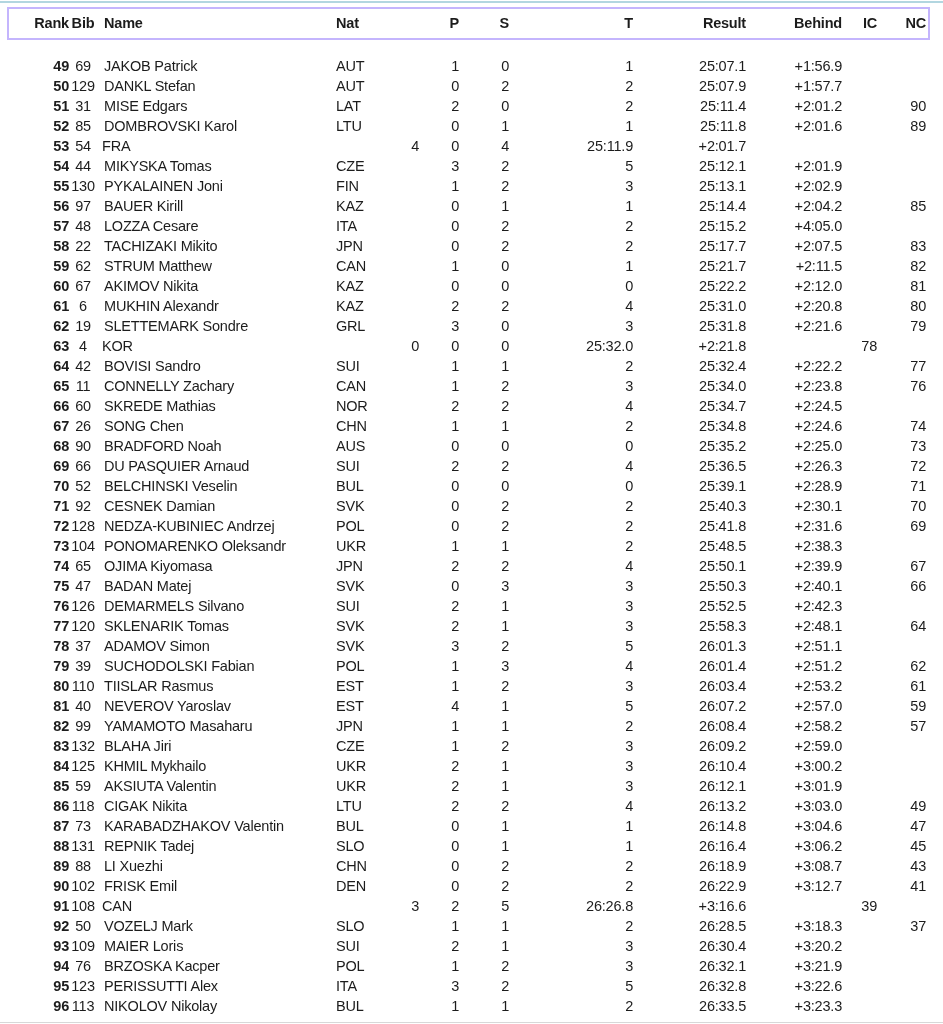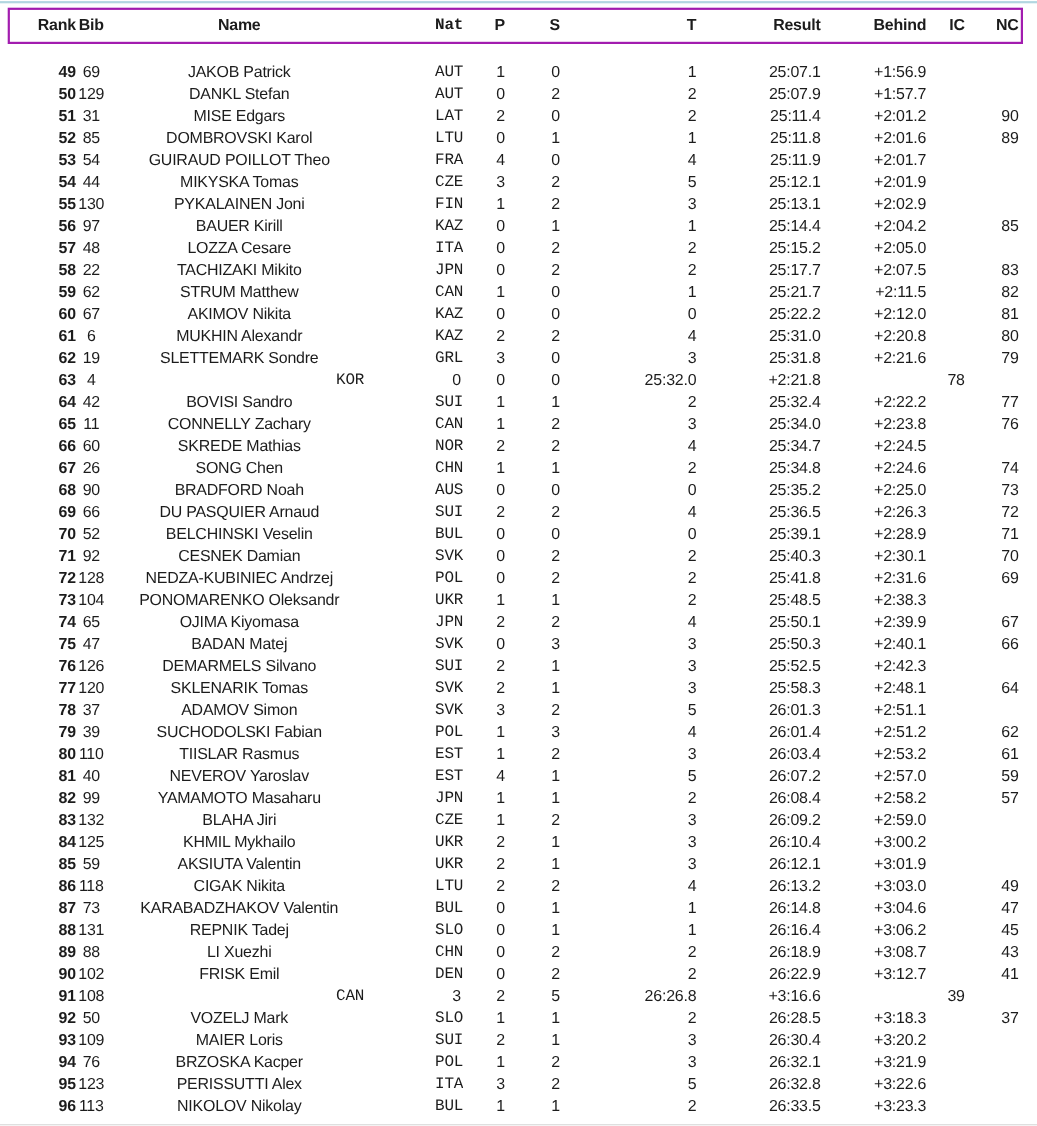--- a/index.html
+++ b/index.html
@@ -23,43 +23,43 @@
   .bottom-edge-line {
     position: absolute;
     top: 1022px; left: 0;
     width: 943px; height: 1px;
     background: #d8d8d8;
   }
   .header-box {
     position: absolute;
     left: 7px; top: 7px;
     width: 923px; height: 33px;
-    border: 2px solid #a21caf;
+    border: 2px solid #c4b5fd;
     box-sizing: border-box;
     background: #ffffff;
   }
   .grid {
     display: grid;
     grid-template-columns: 60px 28px 234px 90px 40px 50px 124px 113px 96px 36px 49px;
   }
   .header-box .grid {
     line-height: 29px;
     font-weight: 700;
   }
   .rows {
     position: absolute;
     left: 9px; top: 56px;
     width: 920px;
   }
   .row { height: 20px; line-height: 20px; }
   .cell { box-sizing: border-box; white-space: nowrap; overflow: hidden; }
   .c-rank   { text-align: right;  font-weight: 700; }
   .c-bib    { text-align: center; }
-  .c-name   { text-align: center;   padding-left: 7px; }
-  .c-nat    { text-align: right;   padding-left: 5px; font-family: Liberation Mono, monospace; }
+  .c-name   { text-align: left;   padding-left: 7px; }
+  .c-nat    { text-align: left;   padding-left: 5px; }
   .c-p, .c-s, .c-t, .c-result, .c-behind { text-align: right; padding-right: 2px; }
   .c-ic, .c-nc { text-align: right; padding-right: 3px; }
 </style>
 </head>
 <body>
 
 <div class="page">
 
   <div class="top-edge-line"></div>
 
@@ -132,21 +132,20 @@
       <span class="cell c-t">1</span>
       <span class="cell c-result">25:11.8</span>
       <span class="cell c-behind">+2:01.6</span>
       <span class="cell c-ic"></span>
       <span class="cell c-nc">89</span>
     </div>
 
     <div class="row grid">
       <span class="cell c-rank">53</span>
       <span class="cell c-bib">54</span>
-      <span class="cell c-name">GUIRAUD POILLOT Theo</span>
       <span class="cell c-nat">FRA</span>
       <span class="cell c-p">4</span>
       <span class="cell c-s">0</span>
       <span class="cell c-t">4</span>
       <span class="cell c-result">25:11.9</span>
       <span class="cell c-behind">+2:01.7</span>
       <span class="cell c-ic"></span>
       <span class="cell c-nc"></span>
     </div>
 
@@ -194,21 +193,21 @@
 
     <div class="row grid">
       <span class="cell c-rank">57</span>
       <span class="cell c-bib">48</span>
       <span class="cell c-name">LOZZA Cesare</span>
       <span class="cell c-nat">ITA</span>
       <span class="cell c-p">0</span>
       <span class="cell c-s">2</span>
       <span class="cell c-t">2</span>
       <span class="cell c-result">25:15.2</span>
-      <span class="cell c-behind">+2:05.0</span>
+      <span class="cell c-behind">+4:05.0</span>
       <span class="cell c-ic"></span>
       <span class="cell c-nc"></span>
     </div>
 
     <div class="row grid">
       <span class="cell c-rank">58</span>
       <span class="cell c-bib">22</span>
       <span class="cell c-name">TACHIZAKI Mikito</span>
       <span class="cell c-nat">JPN</span>
       <span class="cell c-p">0</span>

